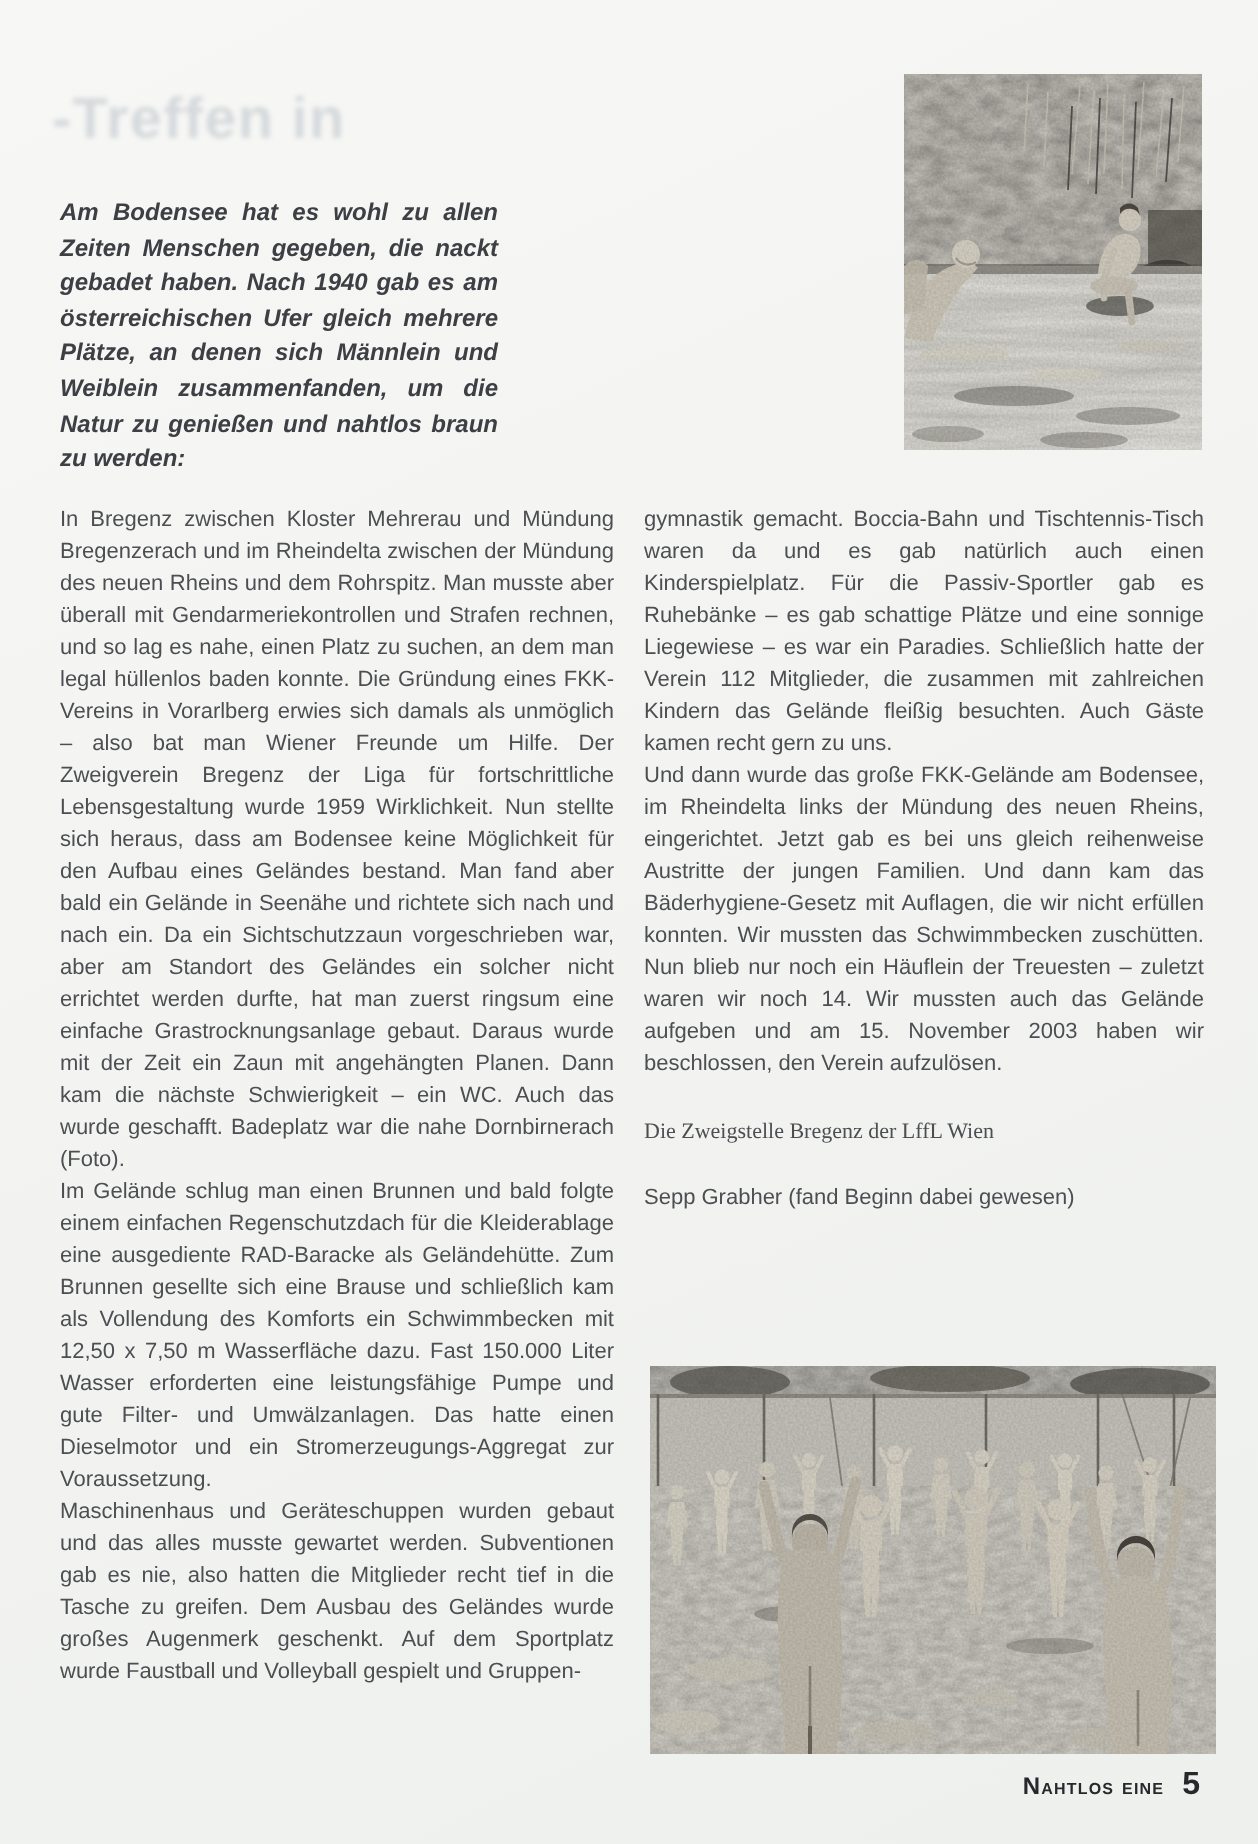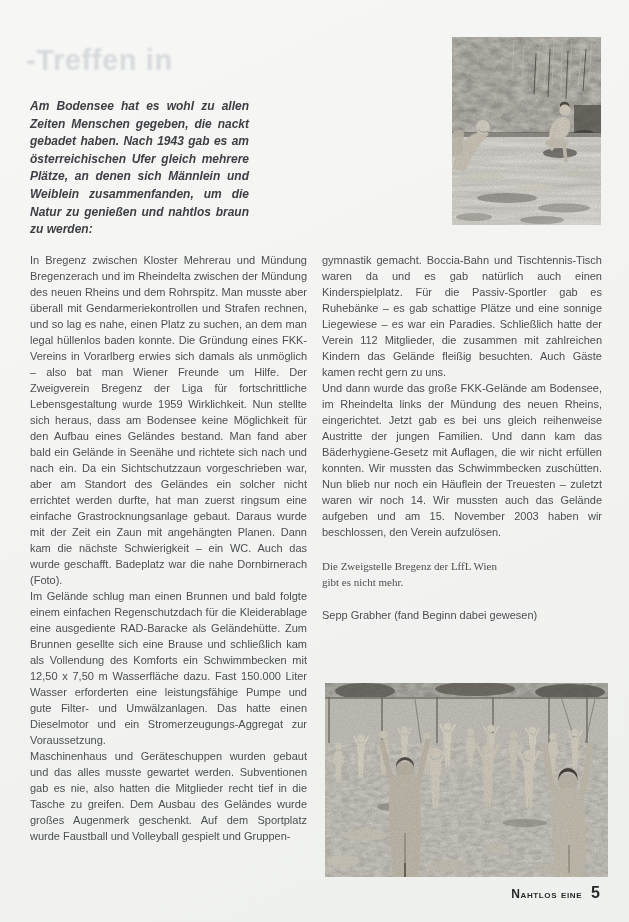--- a/index.html
+++ b/index.html
@@ -106,21 +106,21 @@
       <symbol id="p-st" viewBox="0 0 20 46" overflow="visible">
         <circle cx="10" cy="5.5" r="3.8" fill="currentColor"></circle>
         <path fill="currentColor" d="M6.8,10.5 C6.2,14 6,17 6.3,21 L7,30 L8.2,44 L9.6,44 L10,31 L10.4,44 L11.8,44 L13,30 L13.7,21 C14,17 13.8,14 13.2,10.5 Z"></path>
         <path stroke="currentColor" stroke-width="1.9" stroke-linecap="round" fill="none" d="M7,11.5 L5.2,23 M13,11.5 L14.8,23"></path>
       </symbol>
     </defs>
   </svg>
 
   <div class="ghost">-Treffen in</div>
 
-  <p class="intro">Am Bodensee hat es wohl zu allen Zeiten Menschen gegeben, die nackt gebadet haben. Nach 1943 gab es am österreichischen Ufer gleich mehrere Plätze, an denen sich Männlein und Weiblein zusammenfanden, um die Natur zu genießen und nahtlos braun zu werden:</p>
+  <p class="intro">Am Bodensee hat es wohl zu allen Zeiten Menschen gegeben, die nackt gebadet haben. Nach 1940 gab es am österreichischen Ufer gleich mehrere Plätze, an denen sich Männlein und Weiblein zusammenfanden, um die Natur zu genießen und nahtlos braun zu werden:</p>
 
   <figure class="photo photo-top" role="img" aria-label="Schwarzweißfoto: Nackte Badende in der Dornbirnerach zwischen Schilf und Büschen">
     <svg width="149" height="188" viewBox="0 0 149 188">
       <rect width="149" height="188" fill="#8f8d84"></rect>
       <rect x="0" y="0" width="149" height="104" filter="url(#f-bush)"></rect>
       <g stroke="#cdc8ba" stroke-width="0.8" opacity="0.85">
         <path d="M88,6 L84,50"></path>
           <path d="M95,8 L92,55"></path>
           <path d="M102,4 L100,50"></path>
         <path d="M110,10 L109,58"></path>
@@ -179,21 +179,20 @@
     <p>In Bregenz zwischen Kloster Mehrerau und Mündung Bregenzerach und im Rheindelta zwischen der Mündung des neuen Rheins und dem Rohrspitz. Man musste aber überall mit Gendarmeriekontrollen und Strafen rechnen, und so lag es nahe, einen Platz zu suchen, an dem man legal hüllenlos baden konnte. Die Gründung eines FKK-Vereins in Vorarlberg erwies sich damals als unmöglich – also bat man Wiener Freunde um Hilfe. Der Zweigverein Bregenz der Liga für fortschrittliche Lebensgestaltung wurde 1959 Wirklichkeit. Nun stellte sich heraus, dass am Bodensee keine Möglichkeit für den Aufbau eines Geländes bestand. Man fand aber bald ein Gelände in Seenähe und richtete sich nach und nach ein. Da ein Sichtschutzzaun vorgeschrieben war, aber am Standort des Geländes ein solcher nicht errichtet werden durfte, hat man zuerst ringsum eine einfache Grastrocknungsanlage gebaut. Daraus wurde mit der Zeit ein Zaun mit angehängten Planen. Dann kam die nächste Schwierigkeit – ein WC. Auch das wurde geschafft. Badeplatz war die nahe Dornbirnerach (Foto).</p>
     <p>Im Gelände schlug man einen Brunnen und bald folgte einem einfachen Regenschutzdach für die Kleiderablage eine ausgediente RAD-Baracke als Geländehütte. Zum Brunnen gesellte sich eine Brause und schließlich kam als Vollendung des Komforts ein Schwimmbecken mit 12,50 x 7,50 m Wasserfläche dazu. Fast 150.000 Liter Wasser erforderten eine leistungsfähige Pumpe und gute Filter- und Umwälzanlagen. Das hatte einen Dieselmotor und ein Stromerzeugungs-Aggregat zur Voraussetzung.</p>
     <p>Maschinenhaus und Geräteschuppen wurden gebaut und das alles musste gewartet werden. Subventionen gab es nie, also hatten die Mitglieder recht tief in die Tasche zu greifen. Dem Ausbau des Geländes wurde großes Augenmerk geschenkt. Auf dem Sportplatz wurde Faustball und Volleyball gespielt und Gruppen-</p>
   </div>
 
   <div class="col col-right">
     <p>gymnastik gemacht. Boccia-Bahn und Tischtennis-Tisch waren da und es gab natürlich auch einen Kinderspielplatz. Für die Passiv-Sportler gab es Ruhebänke – es gab schattige Plätze und eine sonnige Liegewiese – es war ein Paradies. Schließlich hatte der Verein 112 Mitglieder, die zusammen mit zahlreichen Kindern das Gelände fleißig besuchten. Auch Gäste kamen recht gern zu uns.</p>
     <p>Und dann wurde das große FKK-Gelände am Bodensee, im Rheindelta links der Mündung des neuen Rheins, eingerichtet. Jetzt gab es bei uns gleich reihenweise Austritte der jungen Familien. Und dann kam das Bäderhygiene-Gesetz mit Auflagen, die wir nicht erfüllen konnten. Wir mussten das Schwimmbecken zuschütten. Nun blieb nur noch ein Häuflein der Treuesten – zuletzt waren wir noch 14. Wir mussten auch das Gelände aufgeben und am 15. November 2003 haben wir beschlossen, den Verein aufzulösen.</p>
     <div class="closing">
       <div>Die Zweigstelle Bregenz der LffL Wien</div>
-      <div>gibt es nicht mehr.</div>
     </div>
     <div class="byline">Sepp Grabher (fand Beginn dabei gewesen)</div>
   </div>
 
   <figure class="photo photo-bottom" role="img" aria-label="Schwarzweißfoto: Gruppengymnastik nackter Mitglieder auf der Liegewiese vor dem Sichtschutzzaun">
     <svg width="283" height="194" viewBox="0 0 283 194">
       <rect width="283" height="194" fill="#9a988e"></rect>
 
       <rect x="0" y="0" width="283" height="16" filter="url(#f-trees)"></rect>
       <ellipse cx="40" cy="8" rx="30" ry="8" fill="#5f5e57" opacity="0.8"></ellipse>

